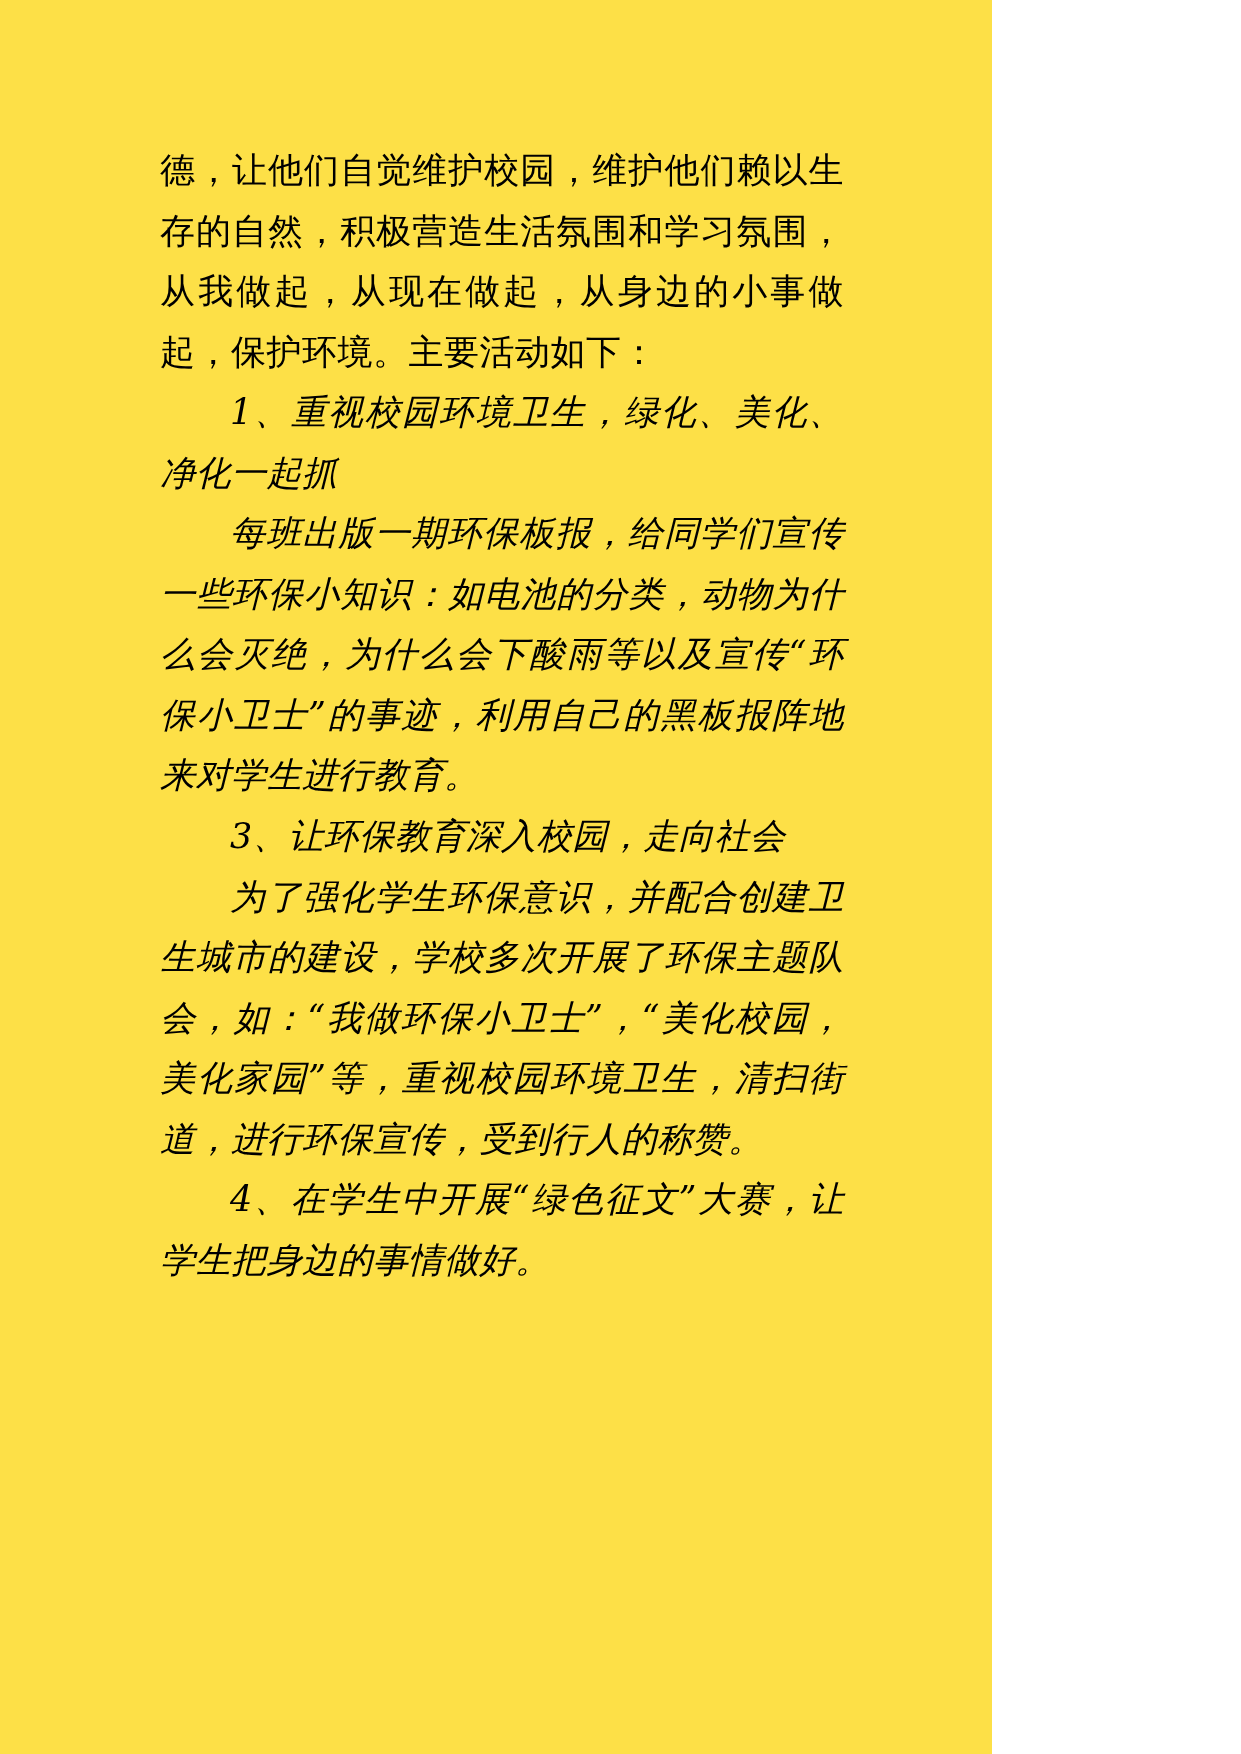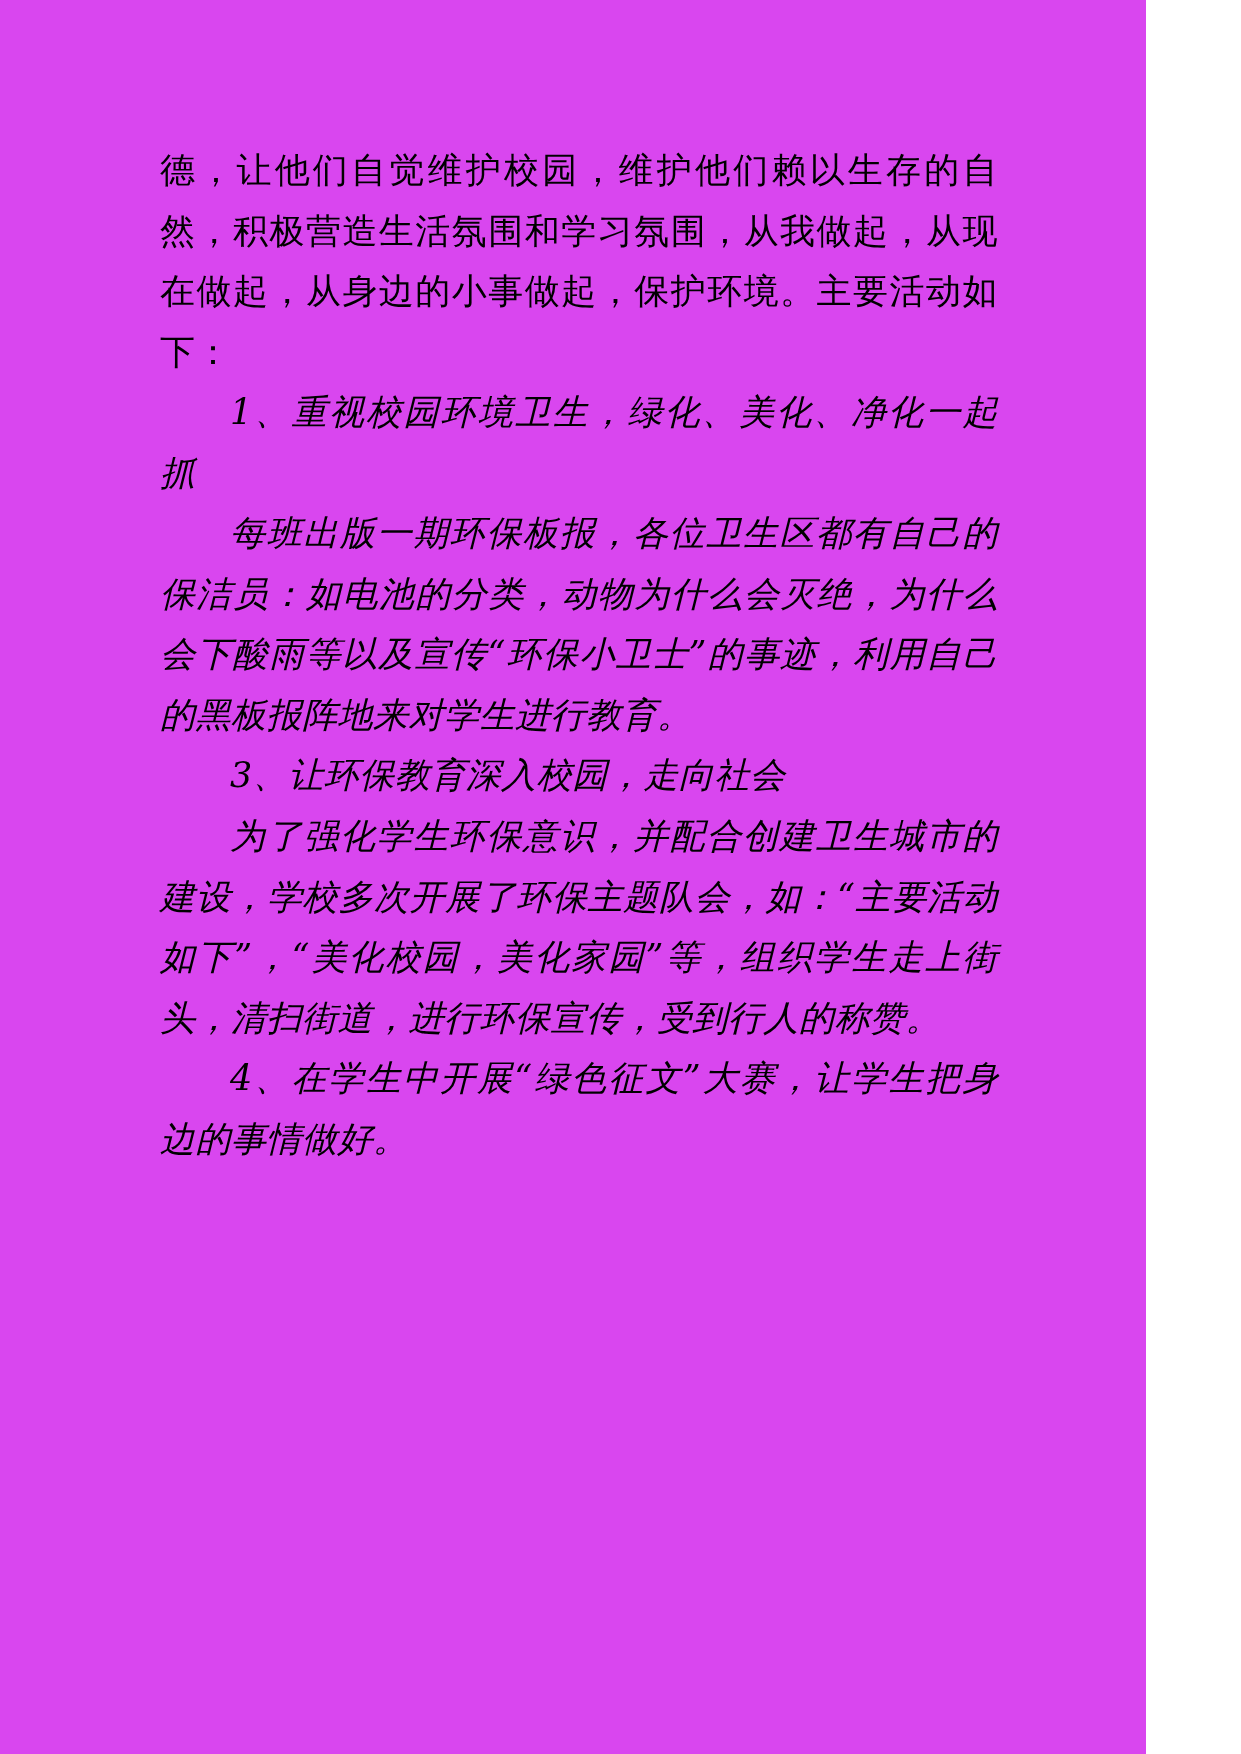--- a/index.html
+++ b/index.html
@@ -1,23 +1,23 @@
 <!DOCTYPE html>
 <html><head>
 <meta charset="utf-8">
 <style>
   html, body {
     margin: 0;
     padding: 0;
     background: #ffffff;
   }
   .page {
-    width: 1146px;
+    width: 992px;
     height: 1754px;
-    background: #d946ef;
+    background: #fde047;
     box-sizing: border-box;
     padding: 140px 148px 100px 160px;
     position: relative;
     overflow: hidden;
   }
   .doc-body {
     font-family: "DejaVu Serif", "Liberation Serif", serif;
     font-size: 35px;
     line-height: 1.73;
     color: #000000;
@@ -35,18 +35,18 @@
     font-style: italic;
   }
 </style>
 </head>
 <body>
 
 <div class="page">
   <div class="doc-body">
     <p class="para">德，让他们自觉维护校园，维护他们赖以生存的自然，积极营造生活氛围和学习氛围，从我做起，从现在做起，从身边的小事做起，保护环境。主要活动如下：</p>
     <p class="para indent">1、重视校园环境卫生，绿化、美化、净化一起抓</p>
-    <p class="para indent">每班出版一期环保板报，各位卫生区都有自己的保洁员：如电池的分类，动物为什么会灭绝，为什么会下酸雨等以及宣传“环保小卫士”的事迹，利用自己的黑板报阵地来对学生进行教育。</p>
+    <p class="para indent">每班出版一期环保板报，给同学们宣传一些环保小知识：如电池的分类，动物为什么会灭绝，为什么会下酸雨等以及宣传“环保小卫士”的事迹，利用自己的黑板报阵地来对学生进行教育。</p>
     <p class="para indent">3、让环保教育深入校园，走向社会</p>
-    <p class="para indent">为了强化学生环保意识，并配合创建卫生城市的建设，学校多次开展了环保主题队会，如：“主要活动如下”，“美化校园，美化家园”等，组织学生走上街头，清扫街道，进行环保宣传，受到行人的称赞。</p>
+    <p class="para indent">为了强化学生环保意识，并配合创建卫生城市的建设，学校多次开展了环保主题队会，如：“我做环保小卫士”，“美化校园，美化家园”等，重视校园环境卫生，清扫街道，进行环保宣传，受到行人的称赞。</p>
     <p class="para indent">4、在学生中开展“绿色征文”大赛，让学生把身边的事情做好。</p>
   </div>
 </div>
 
 </body></html>

